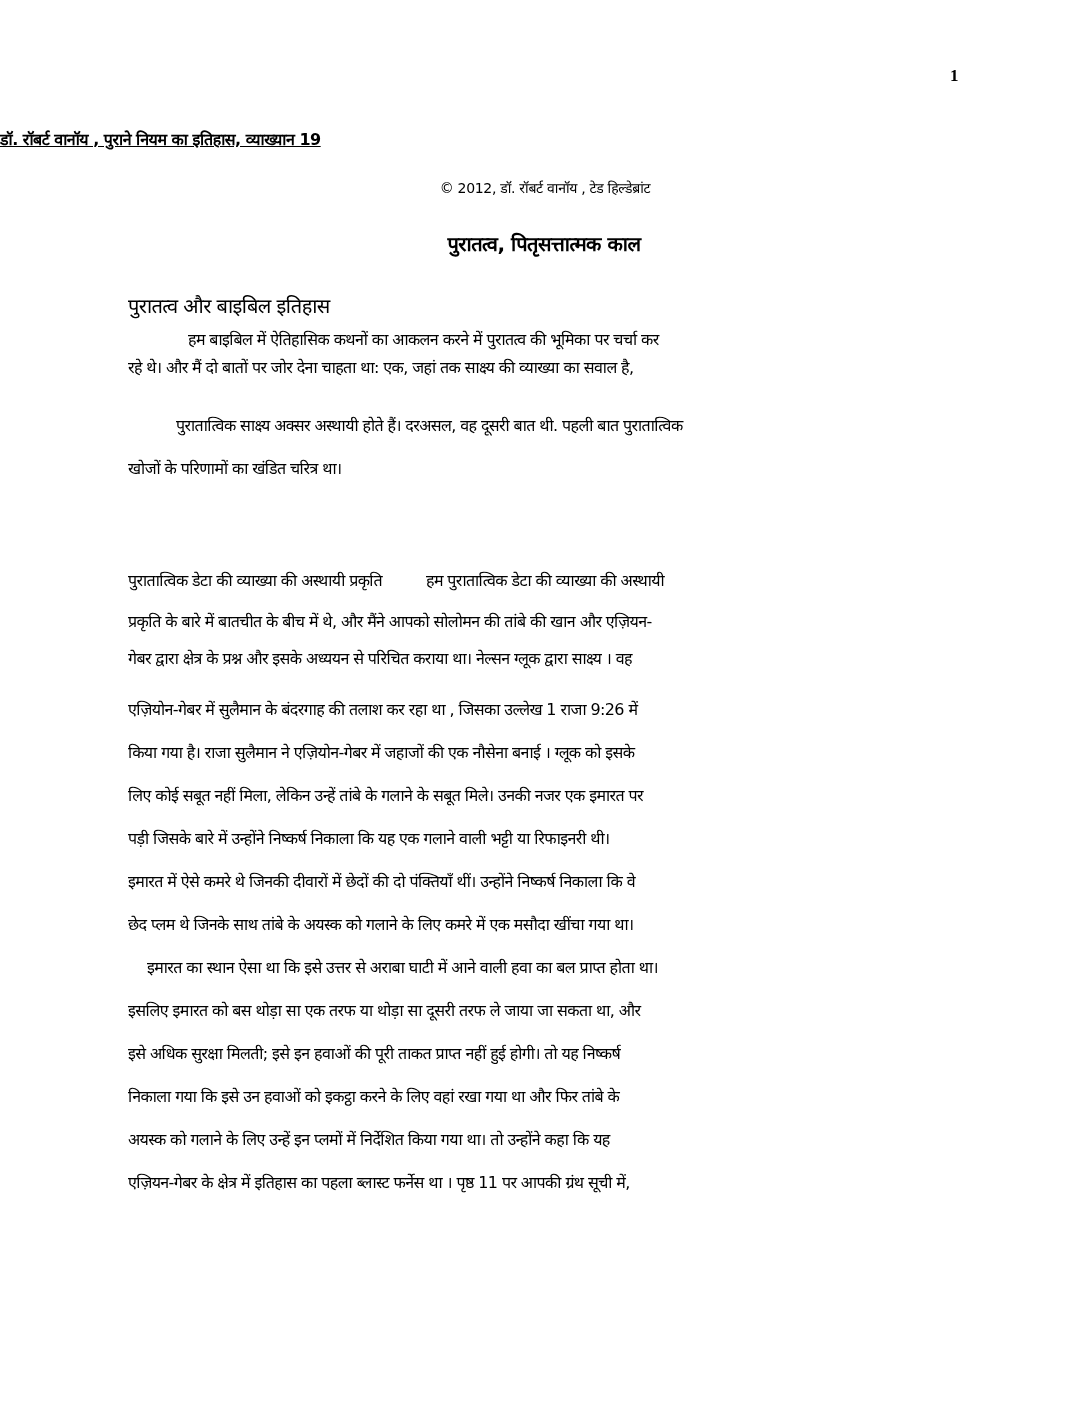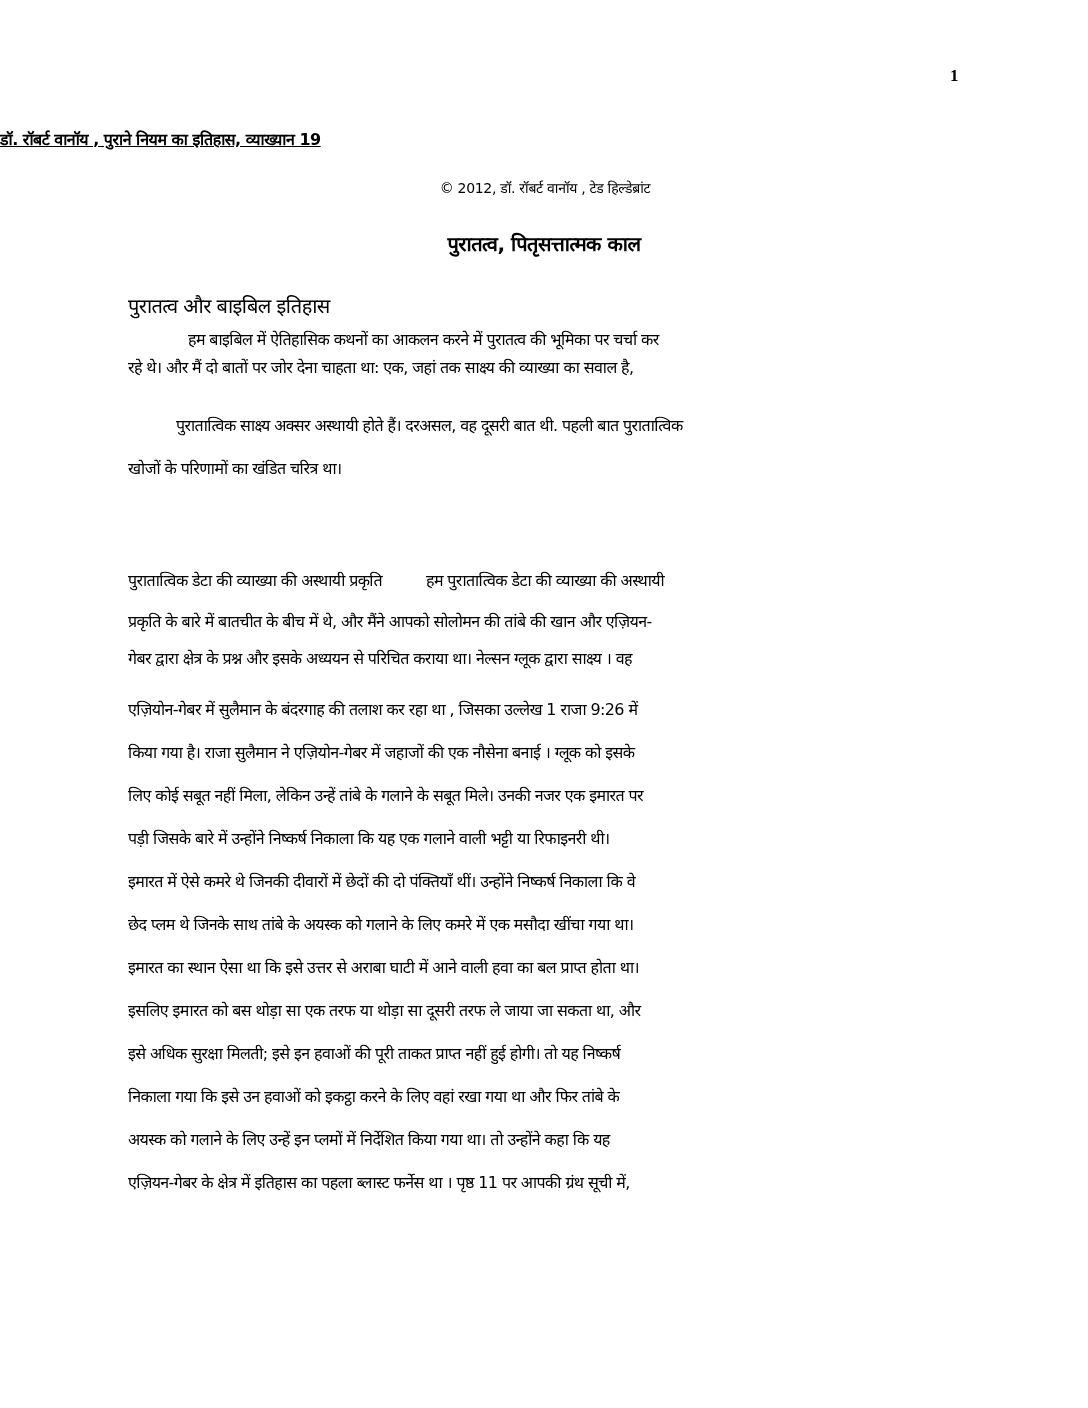--- a/index.html
+++ b/index.html
@@ -97,19 +97,19 @@
     <span>पुरातात्विक डेटा की व्याख्या की अस्थायी प्रकृति</span><span class="inline-heading-gap"></span><span>हम पुरातात्विक डेटा की व्याख्या की अस्थायी</span>
   </div>
   <div class="line" style="top:41px;">प्रकृति के बारे में बातचीत के बीच में थे, और मैंने आपको सोलोमन की तांबे की खान और एज़ियन-</div>
   <div class="line" style="top:70px;margin-top:8px;">गेबर द्वारा क्षेत्र के प्रश्न और इसके अध्ययन से परिचित कराया था। नेल्सन ग्लूक द्वारा साक्ष्य । वह</div>
   <div class="line" style="top:129px;text-align:center;">एज़ियोन-गेबर में सुलैमान के बंदरगाह की तलाश कर रहा था , जिसका उल्लेख 1 राजा 9:26 में</div>
   <div class="line" style="top:172px;">किया गया है। राजा सुलैमान ने एज़ियोन-गेबर में जहाजों की एक नौसेना बनाई । ग्लूक को इसके</div>
   <div class="line" style="top:215px;">लिए कोई सबूत नहीं मिला, लेकिन उन्हें तांबे के गलाने के सबूत मिले। उनकी नजर एक इमारत पर</div>
   <div class="line" style="top:258px;">पड़ी जिसके बारे में उन्होंने निष्कर्ष निकाला कि यह एक गलाने वाली भट्टी या रिफाइनरी थी।</div>
   <div class="line" style="top:301px;">इमारत में ऐसे कमरे थे जिनकी दीवारों में छेदों की दो पंक्तियाँ थीं। उन्होंने निष्कर्ष निकाला कि वे</div>
   <div class="line" style="top:344px;">छेद प्लम थे जिनके साथ तांबे के अयस्क को गलाने के लिए कमरे में एक मसौदा खींचा गया था।</div>
-  <div class="line" style="top:387px;">इमारत का स्थान ऐसा था कि इसे उत्तर से अराबा घाटी में आने वाली हवा का बल प्राप्त होता था।</div>
+  <div class="line" style="top:387px;margin-left:19px;">इमारत का स्थान ऐसा था कि इसे उत्तर से अराबा घाटी में आने वाली हवा का बल प्राप्त होता था।</div>
   <div class="line" style="top:430px;">इसलिए इमारत को बस थोड़ा सा एक तरफ या थोड़ा सा दूसरी तरफ ले जाया जा सकता था, और</div>
   <div class="line" style="top:473px;">इसे अधिक सुरक्षा मिलती; इसे इन हवाओं की पूरी ताकत प्राप्त नहीं हुई होगी। तो यह निष्कर्ष</div>
   <div class="line" style="top:516px;">निकाला गया कि इसे उन हवाओं को इकट्ठा करने के लिए वहां रखा गया था और फिर तांबे के</div>
   <div class="line" style="top:559px;">अयस्क को गलाने के लिए उन्हें इन प्लमों में निर्देशित किया गया था। तो उन्होंने कहा कि यह</div>
   <div class="line" style="top:602px;">एज़ियन-गेबर के क्षेत्र में इतिहास का पहला ब्लास्ट फर्नेस था । पृष्ठ 11 पर आपकी ग्रंथ सूची में,</div>
 </div>
 
 </body></html>

